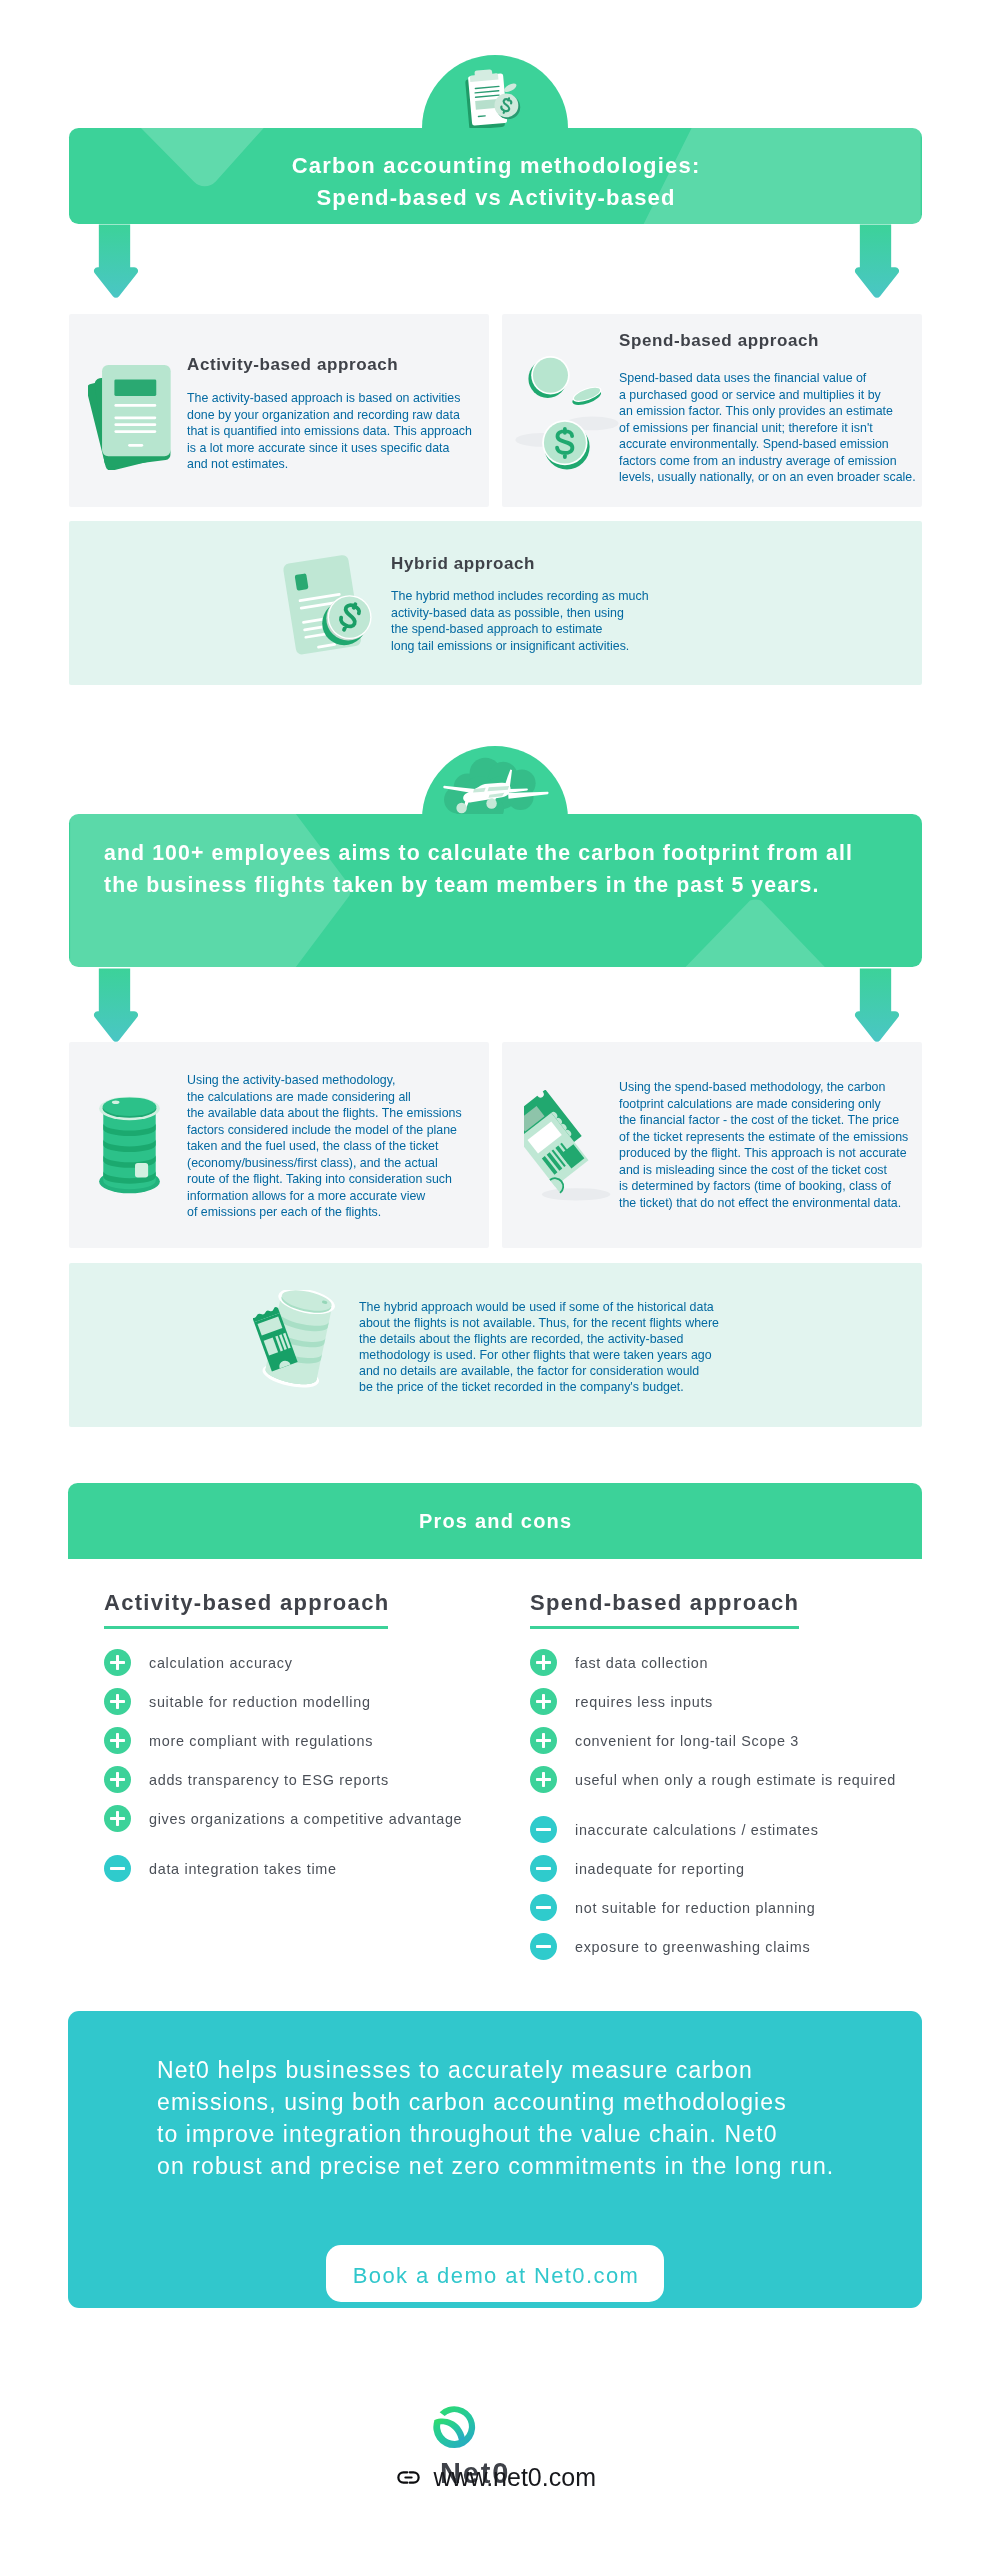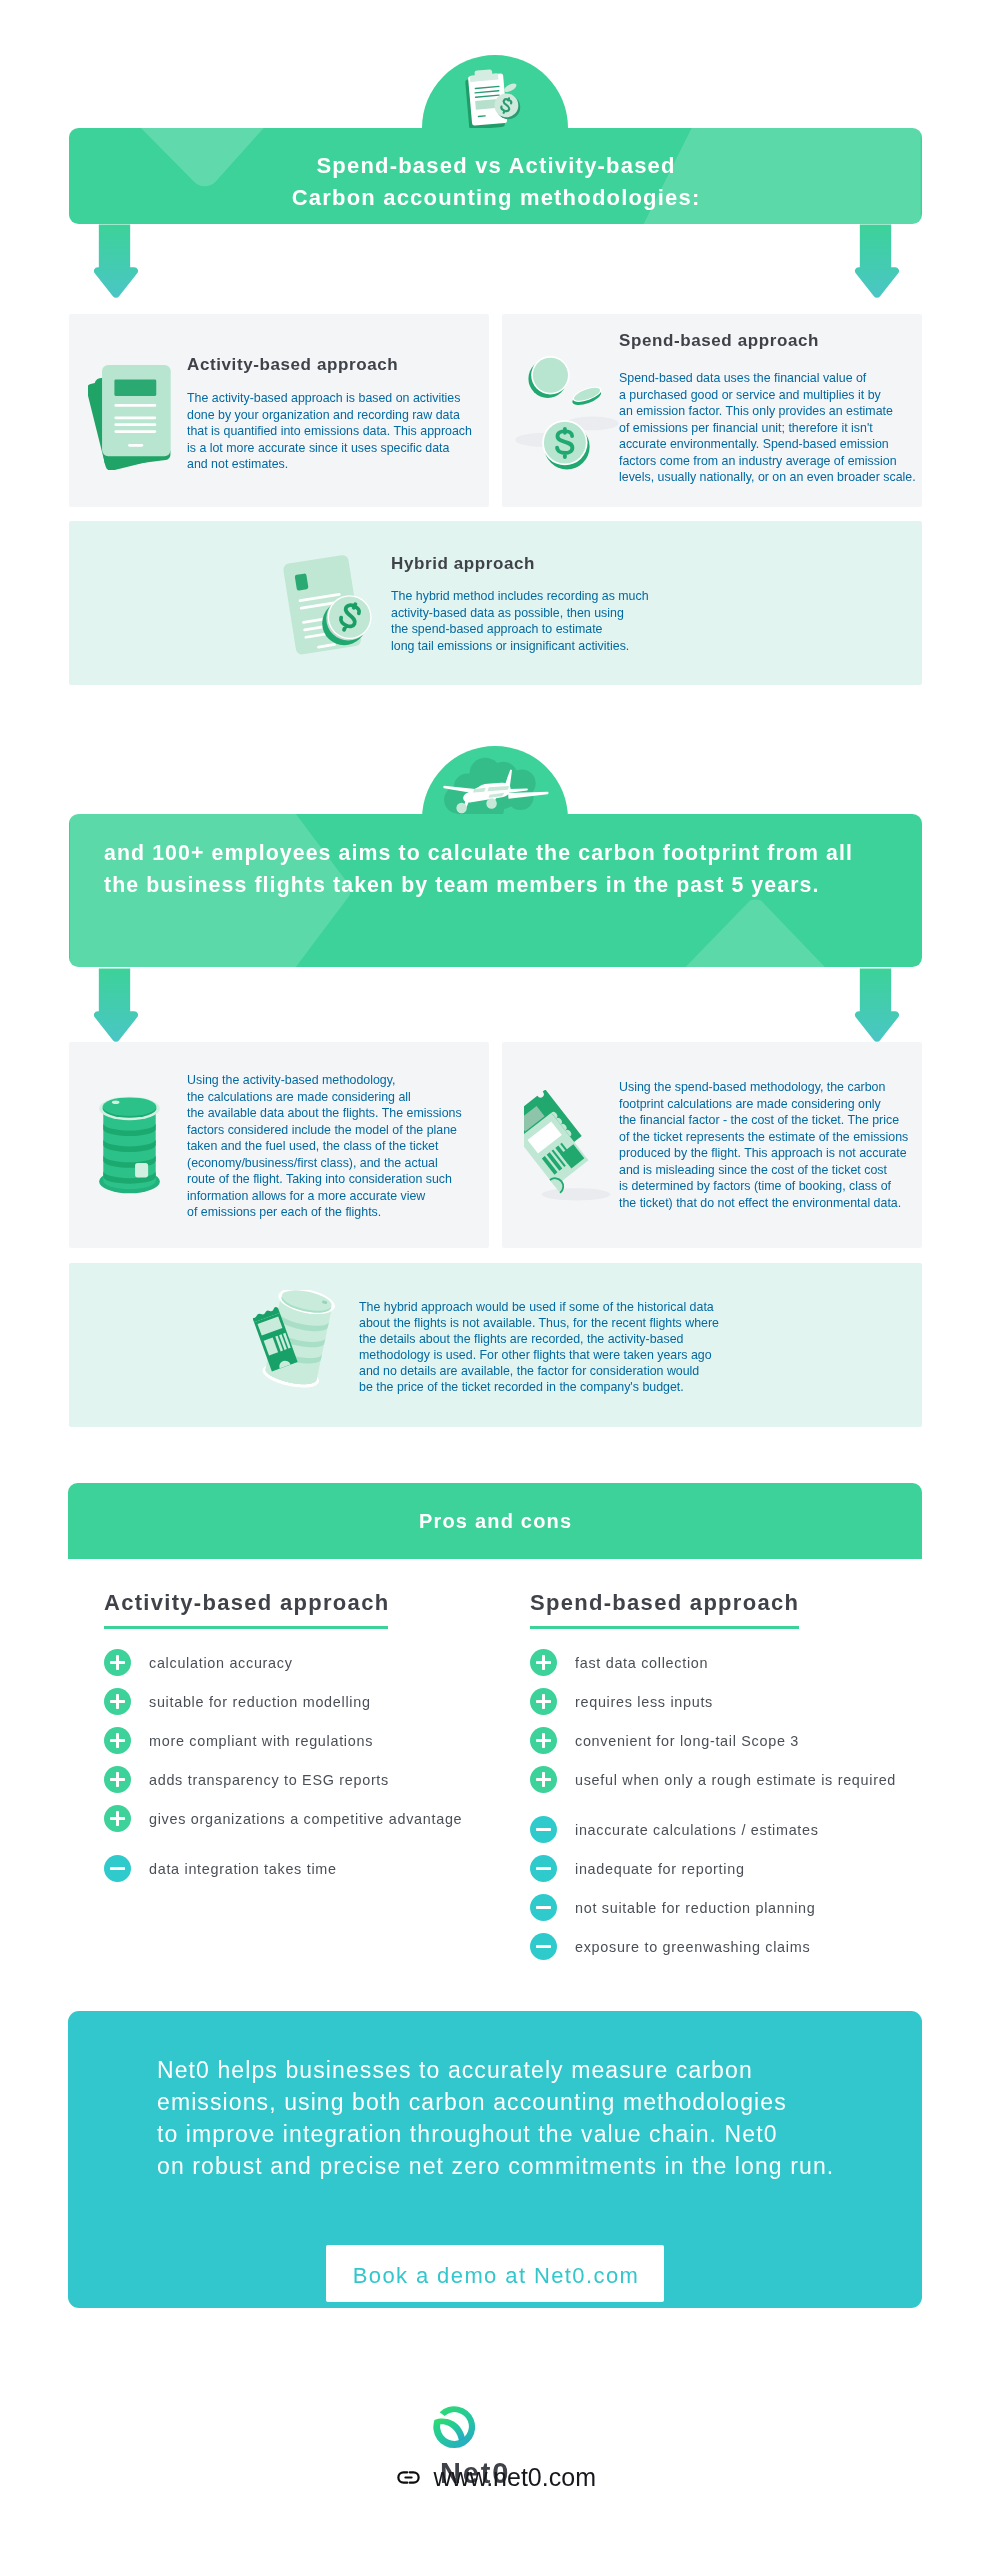--- a/index.html
+++ b/index.html
@@ -81,21 +81,21 @@
   
   .cta {
     position:absolute; left:68px; width:854px;
     background:#31c7cc; border-radius:11px;
   }
   .cta .ctatext {
     position:absolute; color:#ffffff; font-size:23px; line-height:32px;
     letter-spacing:1.1px; white-space:nowrap;
   }
   .ctabtn {
-    position:absolute; background:#ffffff; border-radius:2px;
+    position:absolute; background:#ffffff; border-radius:15px;
     display:flex; align-items:center; justify-content:center;
     color:#31c7cc; font-size:22px; letter-spacing:1.4px; padding-left:2px; padding-top:4.8px;
   }
 
   
   .footlogo { position:absolute; display:flex; align-items:flex-start;flex-direction:column; }
   .footlogo .ltext { font-size:29px; font-weight:bold; color:#3f4249; letter-spacing:1.8px; margin-left:9px; line-height:1; padding-top:9.6px;}
   .footlink { position:absolute; display:flex; align-items:center; }
   .footlink .ftext { font-size:25px; color:#17181c; margin-left:12.4px; line-height:1;}
 </style>
@@ -130,22 +130,22 @@
       </g>
     </svg>
   </div>
 
   <div class="banner" style="top:128px;height:96px">
     <svg class="deco" width="853" height="96" viewBox="0 0 1240 140">
       <path d="M103 0 L282 0 L212 78 a22 22 0 0 1 -32 0 Z" fill="#ffffff" opacity="0.19"></path>
       <path d="M906 0 L1240 0 L1240 140 L836 140 Z" fill="#ffffff" opacity="0.16"></path>
     </svg>
     <div class="btitle" style="font-size:22px;line-height:32px;padding-top:22px;letter-spacing:1.2px;padding-left:1.2px">
+      <div>Carbon accounting methodologies:</div>
       <div>Spend-based vs Activity-based</div>
-      <div>Carbon accounting methodologies:</div>
     </div>
   </div>
 
   <svg class="arrow" style="left:91px;top:224px" width="47" height="74" viewBox="0 0 69 107">
     <defs>
         <linearGradient id="ag1" x1="0" y1="0" x2="0" y2="1">
       <stop offset="0%" stop-color="#3cd299"></stop>
           <stop offset="100%" stop-color="#4ac6c5"></stop>
     </linearGradient>
       </defs>

